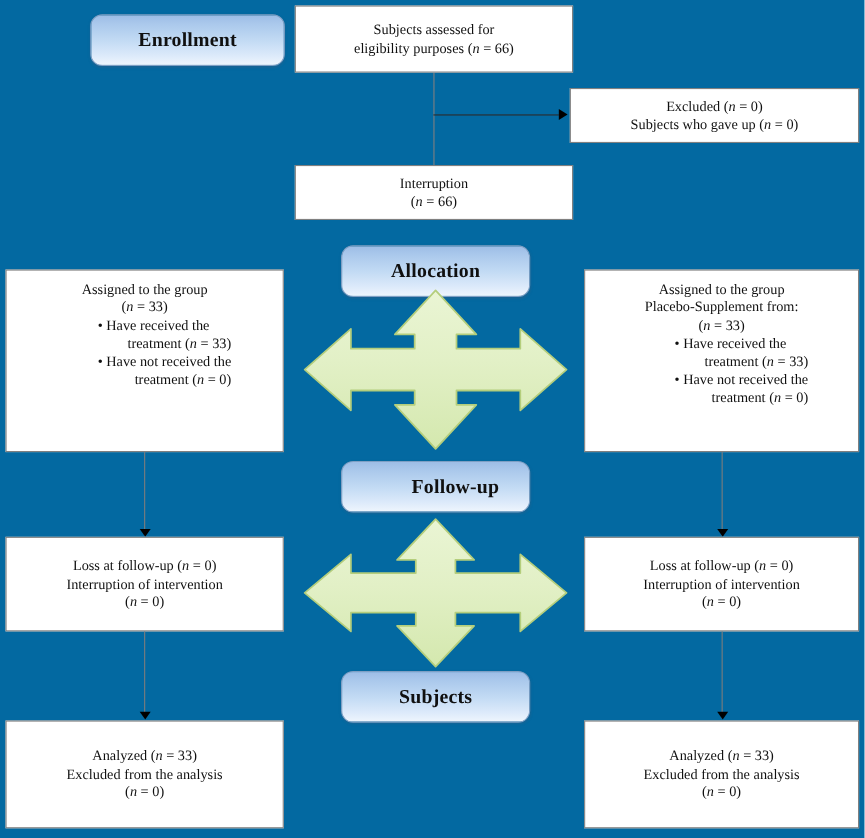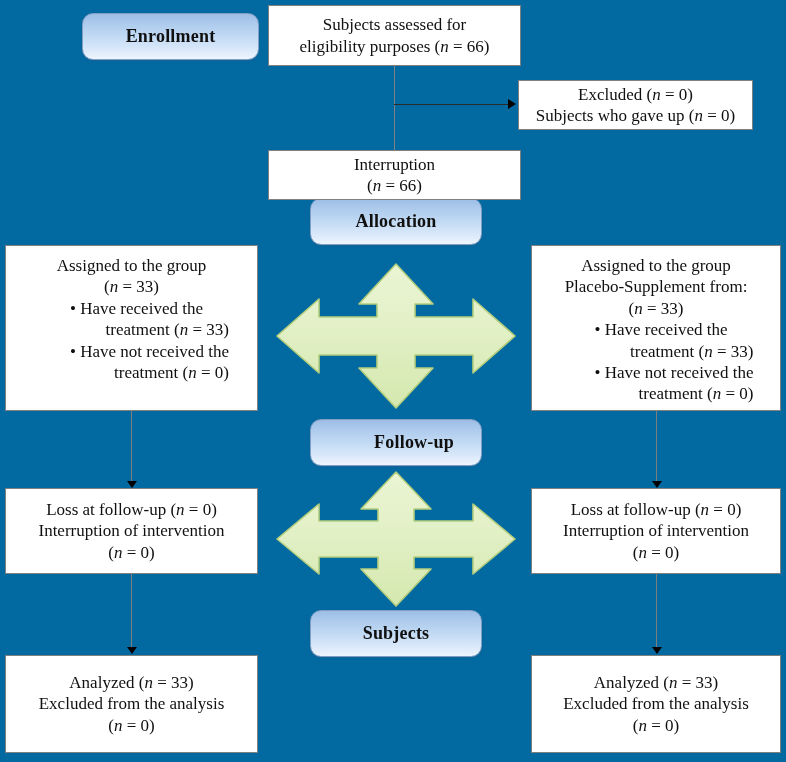--- a/index.html
+++ b/index.html
@@ -23,21 +23,21 @@
   .box {
     position: absolute;
     box-sizing: border-box;
     border: 1px solid #808080;
     background: #ffffff;
     display: flex;
     flex-direction: column;
     align-items: center;
     justify-content: center;
     text-align: center;
-    font-size: 17px;
+    font-size: 13px;
     line-height: 1.26;
     color: #101010;
     padding: 0 8px;
   }
   .box .ln { display: block; white-space: nowrap; }
   .box .bullet-wrap {
     display: block;
     text-align: left;
     margin: 0 auto;
   }
@@ -105,21 +105,21 @@
 </style>
 </head>
 <body>
 
 <div id="canvas">
 
   <div class="stage" style="left:82px; top:13px; width:177px; height:47px;">
     <span>Enrollment</span>
   </div>
 
-  <div class="stage" style="left:310px; top:198px; width:172px; height:47px;">
+  <div class="stage" style="left:310px; top:223px; width:172px; height:47px;">
     <span>Allocation</span>
   </div>
 
   <div class="stage" style="left:310px; top:419px; width:172px; height:47px;padding-left:36px;">
     <span>Follow-up</span>
   </div>
 
   <div class="stage" style="left:310px; top:610px; width:172px; height:47px;">
     <span>Subjects</span>
   </div>
@@ -127,21 +127,21 @@
   <div class="vline" style="left:394px; top:66px; height:84px;"></div>
 
   <div class="hline" style="left:394px; top:104px; width:114px;"></div>
   <div class="arrowhead-right" style="left:508px; top:99px;"></div>
 
   <div class="box" style="left:268px; top:5px; width:253px; height:61px;">
     <span class="ln">Subjects assessed for</span>
     <span class="ln">eligibility purposes (<em class="n">n</em> = 66)</span>
   </div>
 
-  <div class="box" style="left:518px; top:80px; width:235px; height:50px;">
+  <div class="box" style="left:518px; top:80px; width:263px; height:50px;">
     <span class="ln">Excluded (<em class="n">n</em> = 0)</span>
     <span class="ln">Subjects who gave up (<em class="n">n</em> = 0)</span>
   </div>
 
   <div class="box" style="left:268px; top:150px; width:253px; height:50px;">
     <span class="ln">Interruption</span>
     <span class="ln">(<em class="n">n</em> = 66)</span>
   </div>
 
   <svg class="quad-arrow" style="left:275px; top:262px;" width="242" height="148" viewBox="0 0 242 148">

